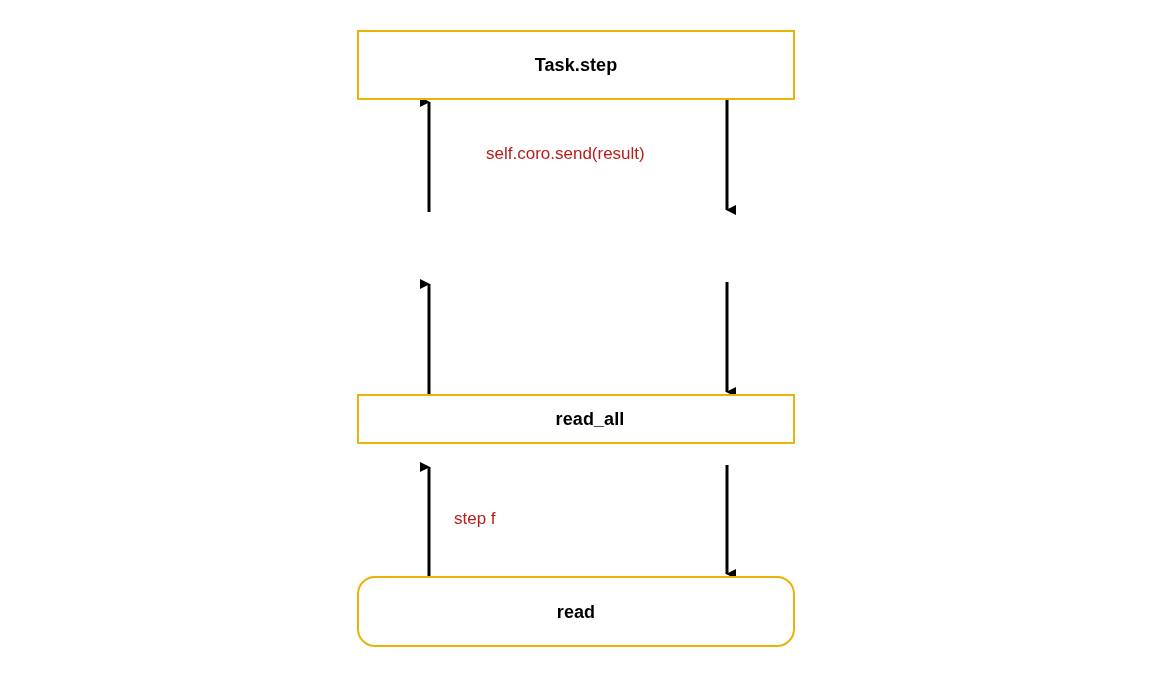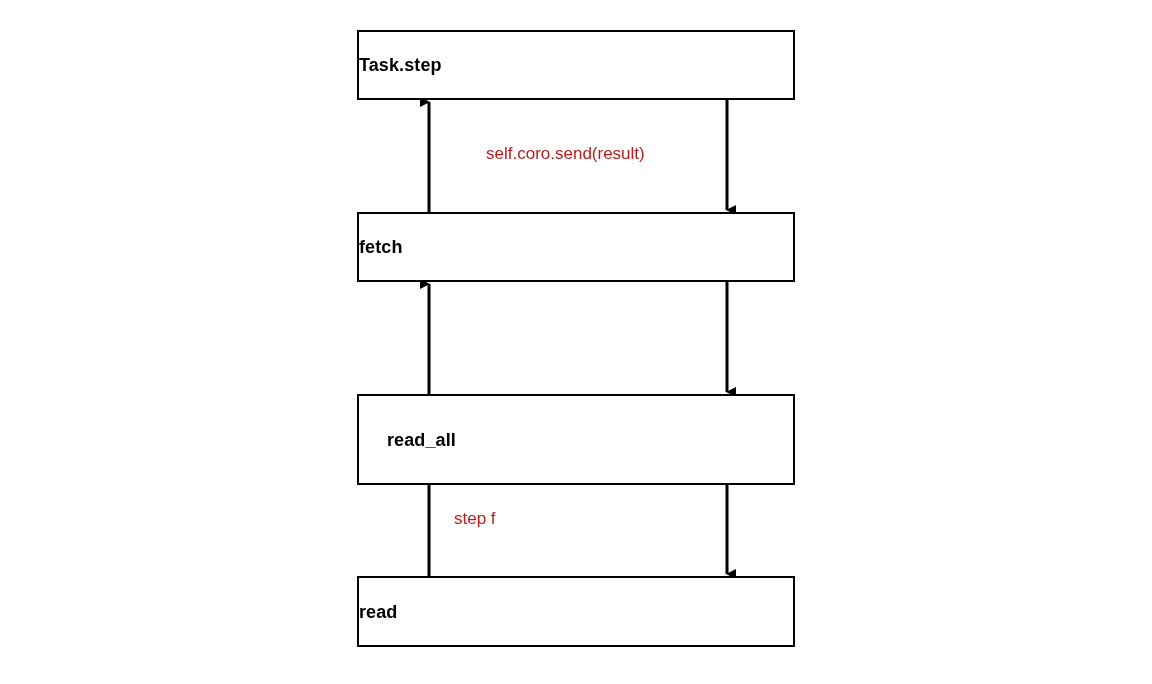--- a/index.html
+++ b/index.html
@@ -19,23 +19,24 @@
     position: absolute;
     left: 0;
     top: 0;
     width: 1152px;
     height: 684px;
   }
   .node-box {
     position: absolute;
     box-sizing: border-box;
     background: #ffffff;
-    border: 2px solid #000000;
+    border: 2px solid #eab308;
     display: flex;
     align-items: center;
+    justify-content: center;
   }
   .node-label {
     font-family: "Liberation Sans", sans-serif;
     font-size: 18px;
     font-weight: bold;
     color: #000000;
     line-height: 1;
     letter-spacing: 0.1px;
     white-space: nowrap;
   }
@@ -84,29 +85,26 @@
 
     <line x1="429" y1="394" x2="429" y2="284" stroke="#000000" stroke-width="3" marker-end="url(#arrow-up)"></line>
 
     <line x1="429" y1="576" x2="429" y2="467" stroke="#000000" stroke-width="3" marker-end="url(#arrow-up)"></line>
   </svg>
 
   <div class="node-box" style="left:357px; top:30px; width:438px; height:70px;">
     <span class="node-label">Task.step</span>
   </div>
 
-  <div class="node-box" style="left:357px; top:212px; width:438px; height:70px;">
-    <span class="node-label">fetch</span>
-  </div>
 
-  <div class="node-box" style="left:357px; top:394px; width:438px; height:91px;padding-left:28px;">
+  <div class="node-box" style="left:357px; top:394px; width:438px; height:50px;padding-left:28px;">
     <span class="node-label">read_all</span>
   </div>
 
-  <div class="node-box" style="left:357px; top:576px; width:438px; height:71px;">
+  <div class="node-box" style="left:357px; top:576px; width:438px; height:71px;border-radius:18px;">
     <span class="node-label">read</span>
   </div>
 
   <div class="edge-label" style="left:483px; top:144px;">self.coro.send(result)</div>
 
   <div class="edge-label" style="left:451px; top:509px;">step f</div>
 
 </div>
 
 </body></html>

